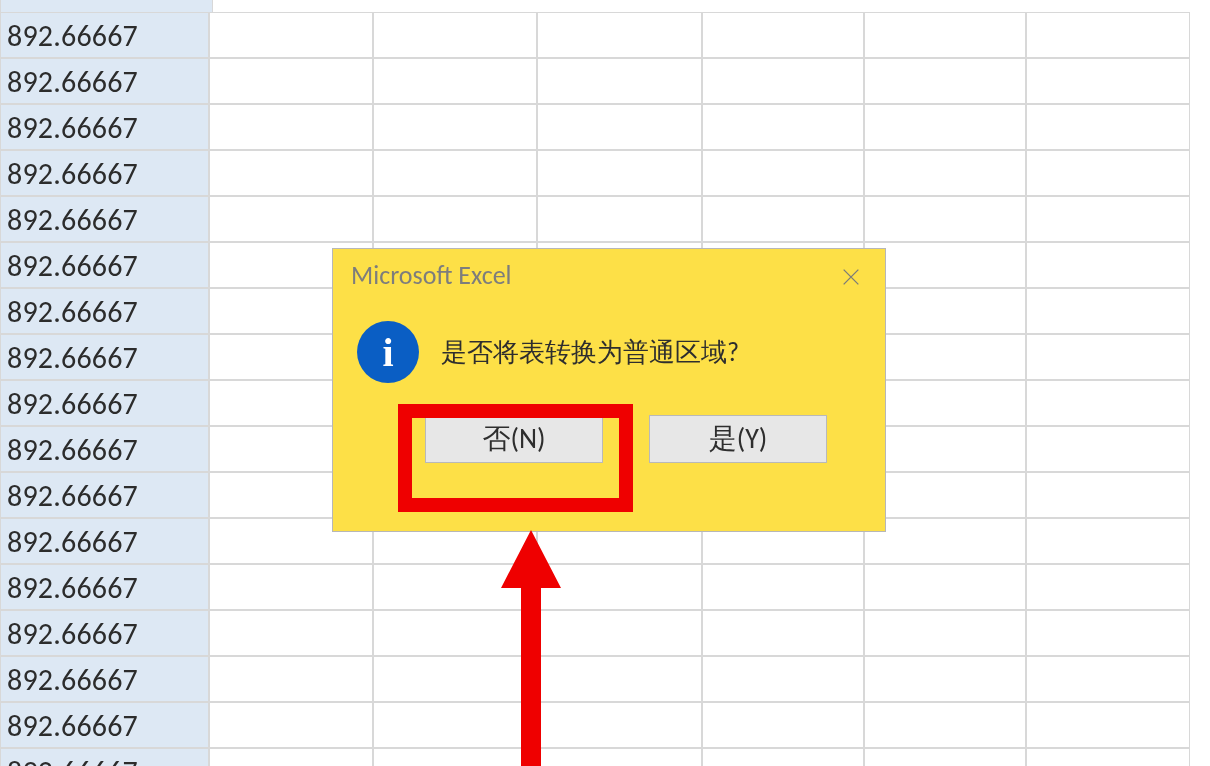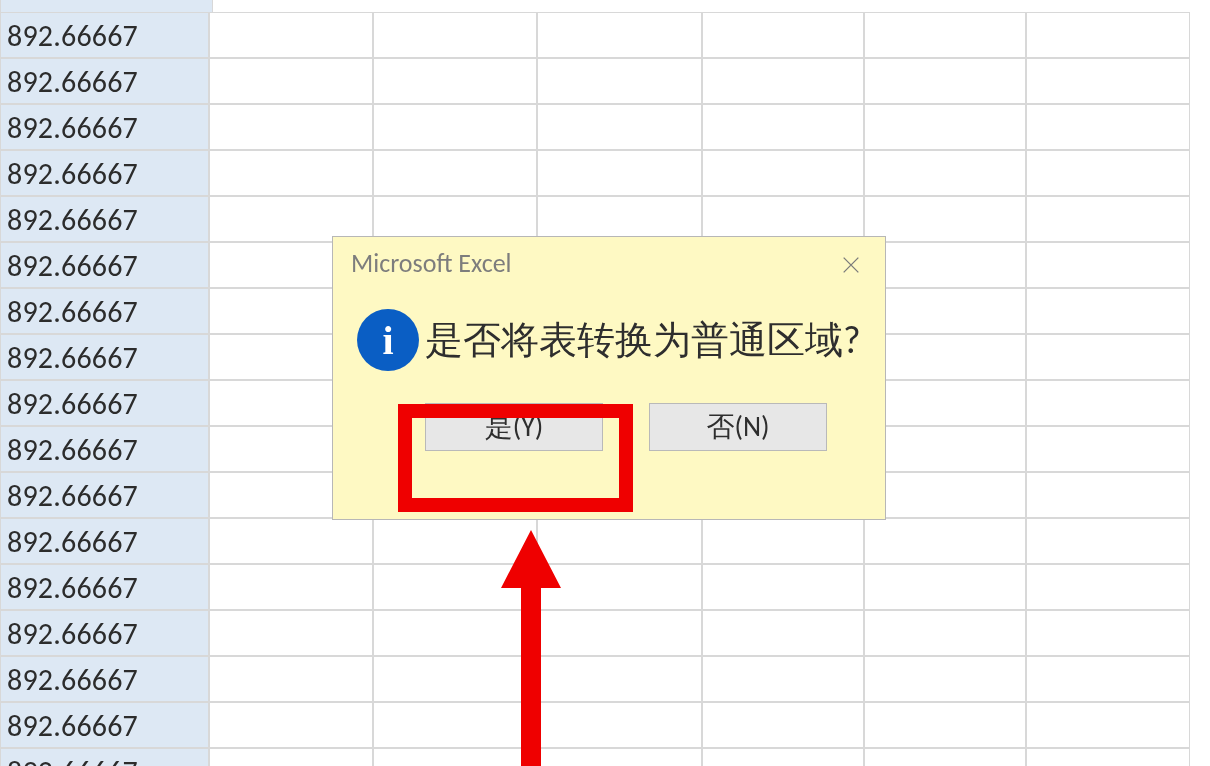--- a/index.html
+++ b/index.html
@@ -7,27 +7,27 @@
 .row{display:flex;height:46px;box-sizing:border-box}
 .cell{border:1px solid #d8d8d8;box-sizing:border-box;display:flex;align-items:center;padding:0 6px;font-size:30px;color:#2c2c2c;letter-spacing:.2px}
 .colA{width:213px;background:#dde8f4}
 .colB{width:167px;background:#fff}
 .colC{width:167px;background:#fff}
 .colD{width:167px;background:#fff}
 .colE{width:165px;background:#fff}
 .colF{width:165px;background:#fff}
 .colG{width:167px;background:#fff}
 .top-edge{position:absolute;left:0;top:0;width:213px;height:12px;border-left:1px solid #d8d8d8;border-right:1px solid #d8d8d8;background:#dde8f4;box-sizing:border-box;display:flex;align-items:flex-end;padding:0 6px;font-size:30px;color:#2c2c2c;overflow:hidden}
-.dialog{position:absolute;left:332px;top:236px;width:552px;height:282px;background:#fef9c3;border:1px solid #b7b7b7;z-index:50}
+.dialog{position:absolute;left:332px;top:248px;width:552px;height:282px;background:#fde047;border:1px solid #b7b7b7;z-index:50}
 .dlg-title{height:52px;display:flex;align-items:center;padding:0 18px;color:#7d7d7d;font-size:26px;font-weight:400}
 .dlg-close{position:absolute;top:8px;right:14px;width:40px;height:40px;display:flex;align-items:center;justify-content:center;color:#7a7a7a;font-size:28px;cursor:default}
 .dlg-close svg{width:22px;height:22px;stroke:#7a7a7a;stroke-width:1.4}
 .dlg-body{display:flex;align-items:center;padding:20px 24px 0 24px}
 .info-ico{width:62px;height:62px;border-radius:50%;background:#0a5ec4;display:flex;align-items:center;justify-content:center;color:#fff;font-family:Georgia,serif;font-size:40px;font-weight:700;flex:0 0 auto}
-.dlg-msg{margin-left:6px;font-size:38px;color:#2e2e2e}
+.dlg-msg{margin-left:22px;font-size:26px;color:#2e2e2e}
 .dlg-buttons{display:flex;justify-content:flex-start;padding:32px 0 0 92px;gap:46px}
 .btn{width:178px;height:48px;background:#e7e7e7;border:1px solid #b9b9b9;box-sizing:border-box;display:flex;align-items:center;justify-content:center;font-size:28px;color:#2e2e2e}
 .highlight{position:absolute;left:398px;top:404px;width:235px;height:108px;border:14px solid #ef0000;box-sizing:border-box;z-index:60;pointer-events:none}
 .arrow{position:absolute;left:495px;top:530px;width:72px;height:236px;z-index:55;pointer-events:none}
 </style>
 </head>
 <body>
 
 <div class="sheet">
   <div class="top-edge"></div>
@@ -192,22 +192,22 @@
   <div class="dlg-close">
     <svg viewBox="0 0 24 24" fill="none">
         <path d="M4 4 L20 20 M20 4 L4 20"></path>
       </svg>
   </div>
   <div class="dlg-body">
     <div class="info-ico">i</div>
     <div class="dlg-msg">是否将表转换为普通区域?</div>
   </div>
   <div class="dlg-buttons">
+    <div class="btn">否(N)</div>
     <div class="btn">是(Y)</div>
-    <div class="btn">否(N)</div>
   </div>
 </div>
 
 <div class="highlight"></div>
 
 <svg class="arrow" viewBox="0 0 72 236">
   <polygon points="36,0 66,58 46,58 46,236 26,236 26,58 6,58" fill="#ef0000"></polygon>
 </svg>
 
 </body></html>

